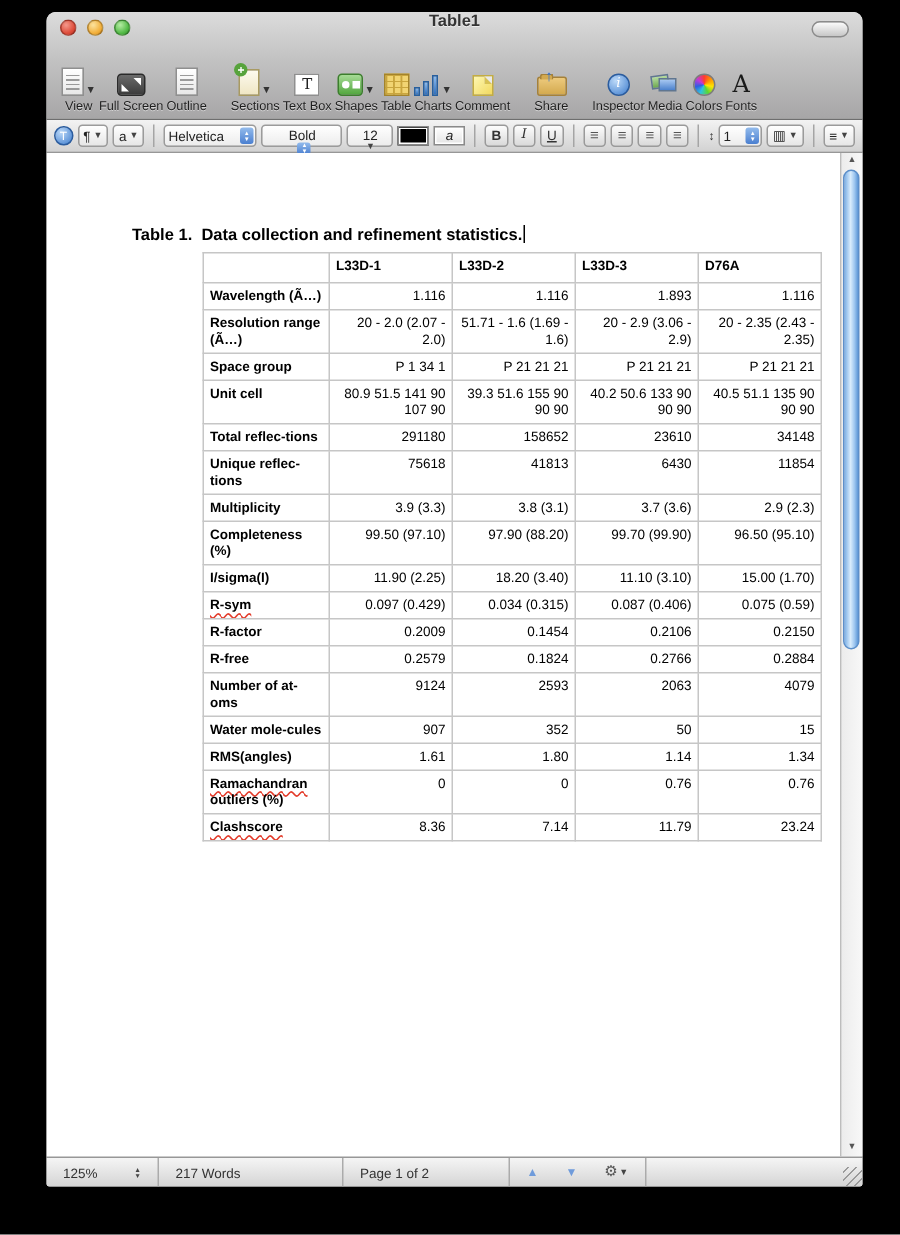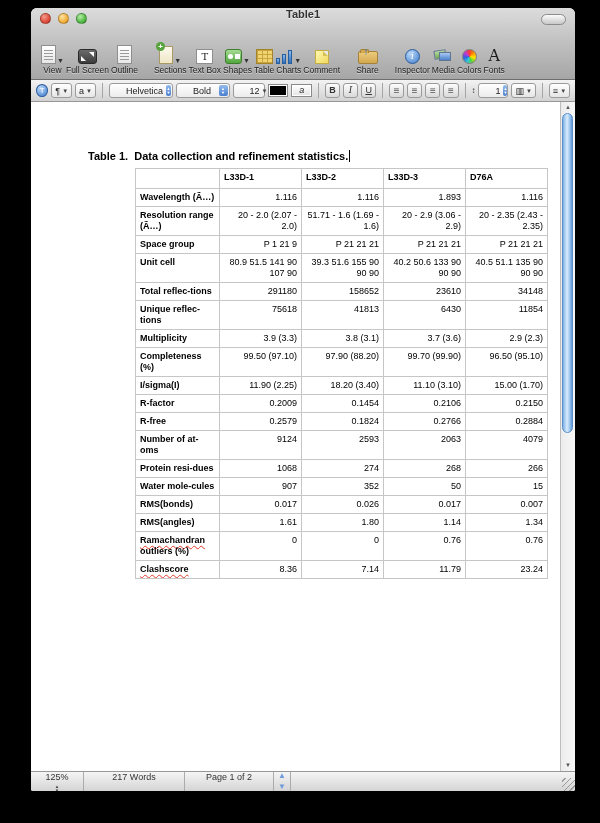--- a/index.html
+++ b/index.html
@@ -72,25 +72,25 @@
              display:flex;align-items:center;padding:0 5px;gap:3px;font-size:9px;color:#222;}
   .fb-sep{width:1px;height:15px;background:#a5a5a5;margin:0 3px;}
   .fb-orb{width:13px;height:13px;border-radius:50%;border:1px solid #2b5c9e;box-sizing:border-box;
           background:radial-gradient(circle at 35% 30%,#bcd9f8,#3d7ccd);color:#fff;font-size:8px;
           line-height:11px;text-align:center;}
   .fb-chip{display:inline-flex;align-items:center;gap:2px;height:15px;padding:0 3px;border:1px solid #9b9b9b;
           border-radius:3px;background:linear-gradient(#fff,#e6e6e6);box-sizing:border-box;}
   .fb-chip .da{font-size:6px;color:#444;}
   .fb-select{display:inline-flex;align-items:center;justify-content:space-between;height:15px;
           border:1px solid #9b9b9b;border-radius:3px;background:linear-gradient(#fff,#ececec);
-          box-sizing:border-box;padding:1px 1px 1px 16px;}
+          box-sizing:border-box;padding:1px 1px 1px 2px;}
   .fb-select .ud{display:flex;flex-direction:column;align-items:center;justify-content:center;width:9px;height:11px;
           border-radius:2px;background:linear-gradient(#93bbec,#4a7fd0);color:#fff;margin-left:3px;}
   .fb-select .ud i{font-style:normal;font-size:4px;line-height:4px;}
-  .w-font{width:64px;} .w-face{width:56px;} .w-size{width:32px;} .w-sp{width:30px;}
+  .w-font{width:64px;} .w-face{width:56px;flex-direction:column;} .w-size{width:32px;flex-direction:column;} .w-sp{width:30px;}
   .fb-swatch{width:22px;height:13px;border:1px solid #8a8a8a;box-sizing:border-box;background:#000;
           box-shadow:inset 0 0 0 1px #fff;}
   .fb-swatch.bg{background:linear-gradient(#fff,#e4e4e4);color:#222;font-size:9px;line-height:11px;
           text-align:center;font-style:italic;}
   .fb-btn{width:16px;height:15px;border:1px solid #9a9a9a;border-radius:3px;box-sizing:border-box;
           background:linear-gradient(#fdfdfd,#d9d9d9);text-align:center;line-height:13px;font-size:9px;color:#333;}
   .fb-btn.bold{font-weight:bold;} .fb-btn.it{font-style:italic;font-family:"DejaVu Serif",serif;}
   .fb-btn.un{text-decoration:underline;}
   .fb-btn.al{font-size:10px;color:#555;}
   .updn{font-size:8px;color:#333;}
@@ -113,21 +113,21 @@
            border-left:1px solid #bdbdbd;box-sizing:border-box;}
   .sb-up{position:absolute;top:0;left:0;right:0;height:10px;text-align:center;font-size:6px;color:#555;line-height:10px;}
   .sb-down{position:absolute;bottom:1px;left:0;right:0;height:10px;text-align:center;font-size:6px;color:#555;line-height:10px;}
   .sb-thumb{position:absolute;left:1px;top:11px;width:11px;height:320px;border-radius:6px;
            border:1px solid #5c8fca;box-sizing:border-box;
            background:linear-gradient(90deg,#6fa6e0 0,#7cb0e6 15%,#d9ecfc 45%,#9cc5ef 75%,#5e97d6 100%);
            background:linear-gradient(90deg,#7cb0e6 0,#d9ecfc 45%,#9cc5ef 75%,#5e97d6 100%);}
   
   .statusbar{height:19px;background:linear-gradient(#f5f5f5,#d4d4d4);border-top:1px solid #979797;
            display:flex;align-items:center;font-size:9px;color:#333;position:relative;}
-  .sseg{height:100%;display:flex;align-items:center;padding:0 0;border-right:1px solid #ababab;gap:3px;flex-direction:column;}
+  .sseg{height:100%;display:flex;align-items:center;padding:0 11px;border-right:1px solid #ababab;gap:18px;}
   .sseg.zoomseg{width:52px;justify-content:space-between;}
   .sseg.words{width:100px;} .sseg.page{width:88px;}
   .stp{display:flex;flex-direction:column;align-items:center;justify-content:center;}
   .stp i{font-style:normal;font-size:4.5px;line-height:4px;color:#444;}
   .tri{font-size:8px;color:#6f9bdb;line-height:8px;}
   .gear{font-size:10px;color:#555;display:flex;align-items:center;gap:1px;}
   .gear .da{font-size:6px;color:#444;}
   .grip{position:absolute;right:0;bottom:0;width:13px;height:13px;
         background:repeating-linear-gradient(135deg,transparent 0 2px,#9a9a9a 2px 3px,transparent 3px 4px);}
 </style>
@@ -341,21 +341,21 @@
   </tr>
           <tr>
     <th><span class="mark"></span><span class="rest">Resolution range (Ã…)</span></th>
     <td>20 - 2.0 (2.07 - 2.0)</td>
     <td>51.71 - 1.6 (1.69 - 1.6)</td>
     <td>20 - 2.9 (3.06 - 2.9)</td>
     <td>20 - 2.35 (2.43 - 2.35)</td>
   </tr>
           <tr>
     <th><span class="mark"></span><span class="rest">Space group</span></th>
-    <td>P 1 21 9</td>
+    <td>P 1 34 1</td>
     <td>P 21 21 21</td>
     <td>P 21 21 21</td>
     <td>P 21 21 21</td>
   </tr>
           <tr>
     <th><span class="mark"></span><span class="rest">Unit cell</span></th>
     <td>80.9 51.5 141 90 107 90</td>
     <td>39.3 51.6 155 90 90 90</td>
     <td>40.2 50.6 133 90 90 90</td>
     <td>40.5 51.1 135 90 90 90</td>
@@ -389,20 +389,27 @@
     <td>96.50 (95.10)</td>
   </tr>
           <tr>
     <th><span class="mark"></span><span class="rest">I/sigma(I)</span></th>
     <td>11.90 (2.25)</td>
     <td>18.20 (3.40)</td>
     <td>11.10 (3.10)</td>
     <td>15.00 (1.70)</td>
   </tr>
           <tr>
+    <th><span class="mark">R-sym</span><span class="rest"></span></th>
+    <td>0.097 (0.429)</td>
+    <td>0.034 (0.315)</td>
+    <td>0.087 (0.406)</td>
+    <td>0.075 (0.59)</td>
+  </tr>
+          <tr>
     <th><span class="mark"></span><span class="rest">R-factor</span></th>
     <td>0.2009</td>
     <td>0.1454</td>
     <td>0.2106</td>
     <td>0.2150</td>
   </tr>
           <tr>
     <th><span class="mark"></span><span class="rest">R-free</span></th>
     <td>0.2579</td>
     <td>0.1824</td>
@@ -410,39 +417,25 @@
     <td>0.2884</td>
   </tr>
           <tr>
     <th><span class="mark"></span><span class="rest">Number of at-oms</span></th>
     <td>9124</td>
     <td>2593</td>
     <td>2063</td>
     <td>4079</td>
   </tr>
           <tr>
-    <th><span class="mark"></span><span class="rest">Protein resi-dues</span></th>
-    <td>1068</td>
-    <td>274</td>
-    <td>268</td>
-    <td>266</td>
-  </tr>
-          <tr>
     <th><span class="mark"></span><span class="rest">Water mole-cules</span></th>
     <td>907</td>
     <td>352</td>
     <td>50</td>
     <td>15</td>
-  </tr>
-          <tr>
-    <th><span class="mark"></span><span class="rest">RMS(bonds)</span></th>
-    <td>0.017</td>
-    <td>0.026</td>
-    <td>0.017</td>
-    <td>0.007</td>
   </tr>
           <tr>
     <th><span class="mark"></span><span class="rest">RMS(angles)</span></th>
     <td>1.61</td>
     <td>1.80</td>
     <td>1.14</td>
     <td>1.34</td>
   </tr>
           <tr>
     <th><span class="mark">Ramachandran</span><span class="rest"> outliers (%)</span></th>

